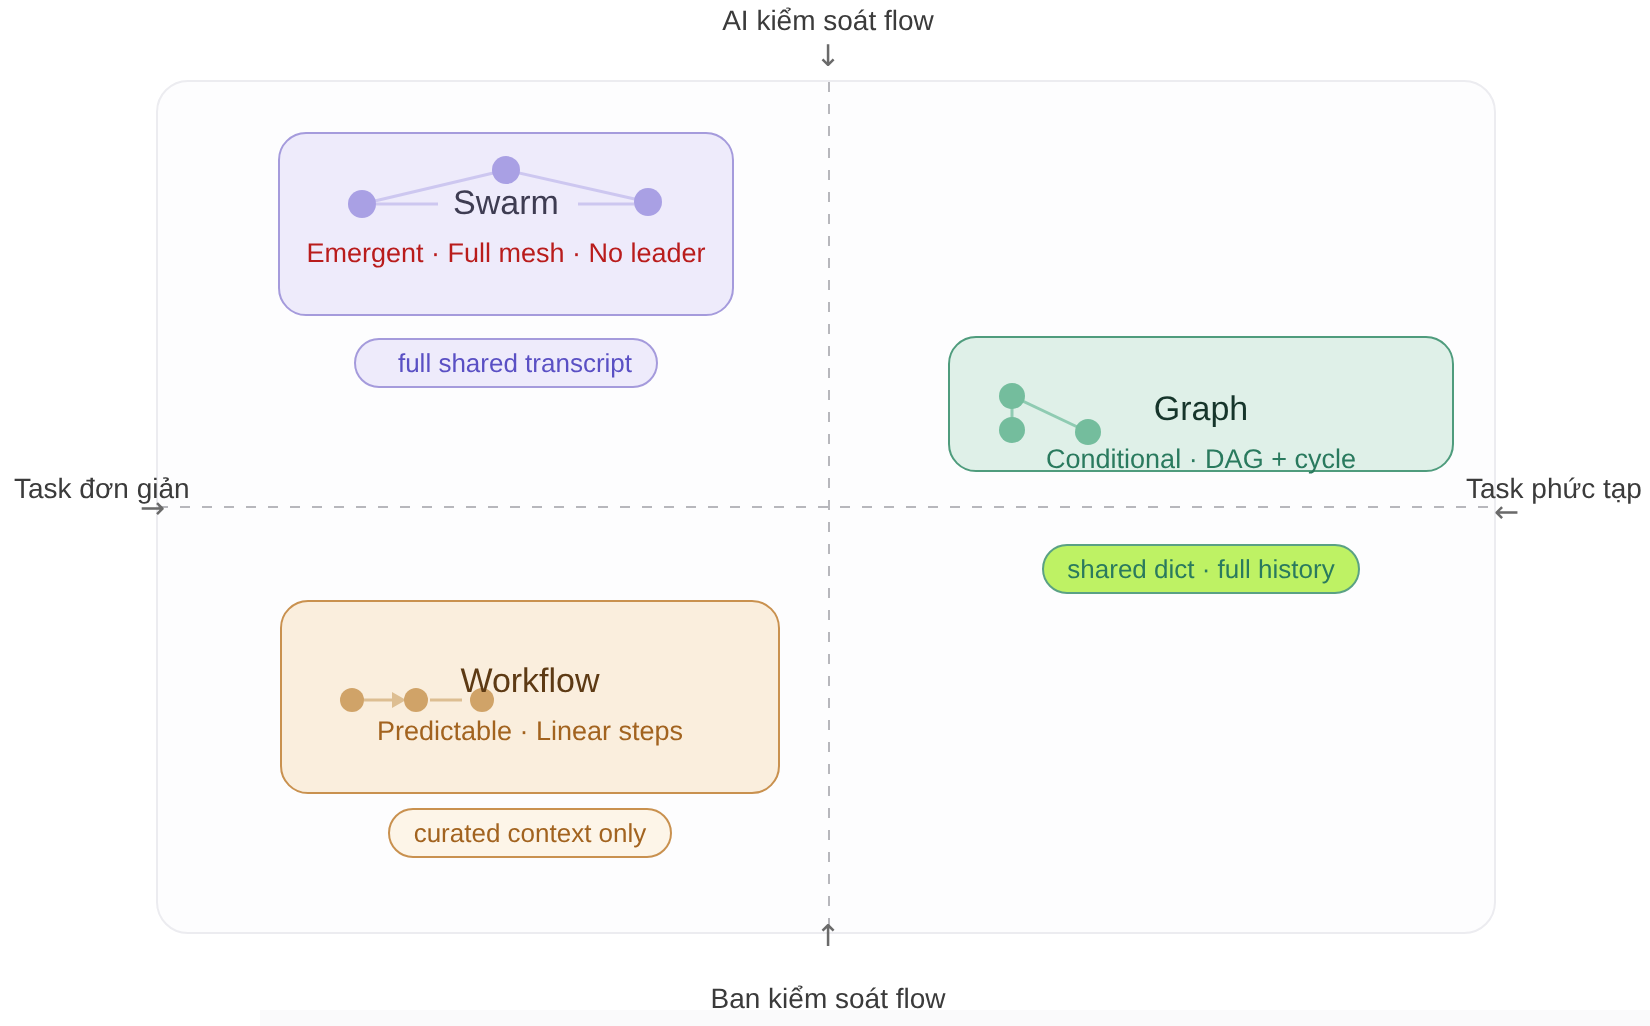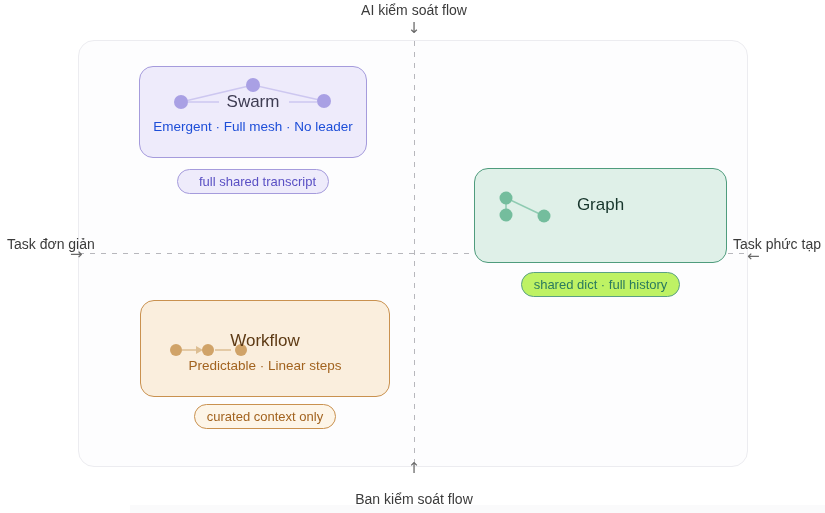--- a/index.html
+++ b/index.html
@@ -39,23 +39,23 @@
     border:1.5px solid;
   }
   .card .title{font-size:17px;line-height:20px;white-space:nowrap;z-index:2;}
   .card .subtitle{font-size:13.5px;line-height:16px;margin-top:7px;white-space:nowrap;z-index:2;}
   .card svg{position:absolute;left:0;top:0;z-index:1;}
   .card-swarm{
     left:139px;top:66px;width:228px;height:92px;
     background:#eeebfb;border-color:#a59bdc;padding-top:25px;align-items:center;
   }
   .card-swarm .title{color:#3e3c52;}
-  .card-swarm .subtitle{color:#1d4ed8;}
+  .card-swarm .subtitle{color:#b91c1c;}
   .card-graph{
-    left:474px;top:168px;width:253px;height:95px;
+    left:474px;top:168px;width:253px;height:68px;
     background:#dff0e8;border-color:#4f9c7d;padding-top:26px;
   }
   .card-graph .title{color:#16352b;}
   .card-graph .subtitle{color:#2a7a5e;}
   .card-workflow{
     left:140px;top:300px;width:250px;height:97px;
     background:#faeedd;border-color:#c9914f;padding-top:30px;
   }
   .card-workflow .title{color:#5d3a14;}
   .card-workflow .subtitle{color:#a2631f;}
@@ -114,20 +114,21 @@
 
 <div class="card card-graph">
   <svg width="253" height="95" viewBox="0 0 253 95">
     <line x1="31" y1="29" x2="31" y2="46" stroke="#8fcbb2" stroke-width="1.5"></line>
     <line x1="31" y1="29" x2="69" y2="47" stroke="#8fcbb2" stroke-width="1.5"></line>
     <circle cx="31" cy="29" r="6.5" fill="#74bd9d"></circle>
     <circle cx="31" cy="46" r="6.5" fill="#74bd9d"></circle>
     <circle cx="69" cy="47" r="6.5" fill="#74bd9d"></circle>
   </svg>
   <div class="title">Graph</div>
+  <div class="subtitle">Conditional · DAG + cycle</div>
 </div>
 <div class="badge-row badge-graph-row">
   <span class="badge badge-graph">shared dict · full history</span>
 </div>
 
 <div class="card card-workflow">
   <svg width="250" height="97" viewBox="0 0 250 97">
     <line x1="41" y1="49" x2="55" y2="49" stroke="#ddbe92" stroke-width="1.5"></line>
     <polygon points="55,45 62,49 55,53" fill="#ddbe92"></polygon>
     <line x1="74" y1="49" x2="90" y2="49" stroke="#ddbe92" stroke-width="1.5"></line>

